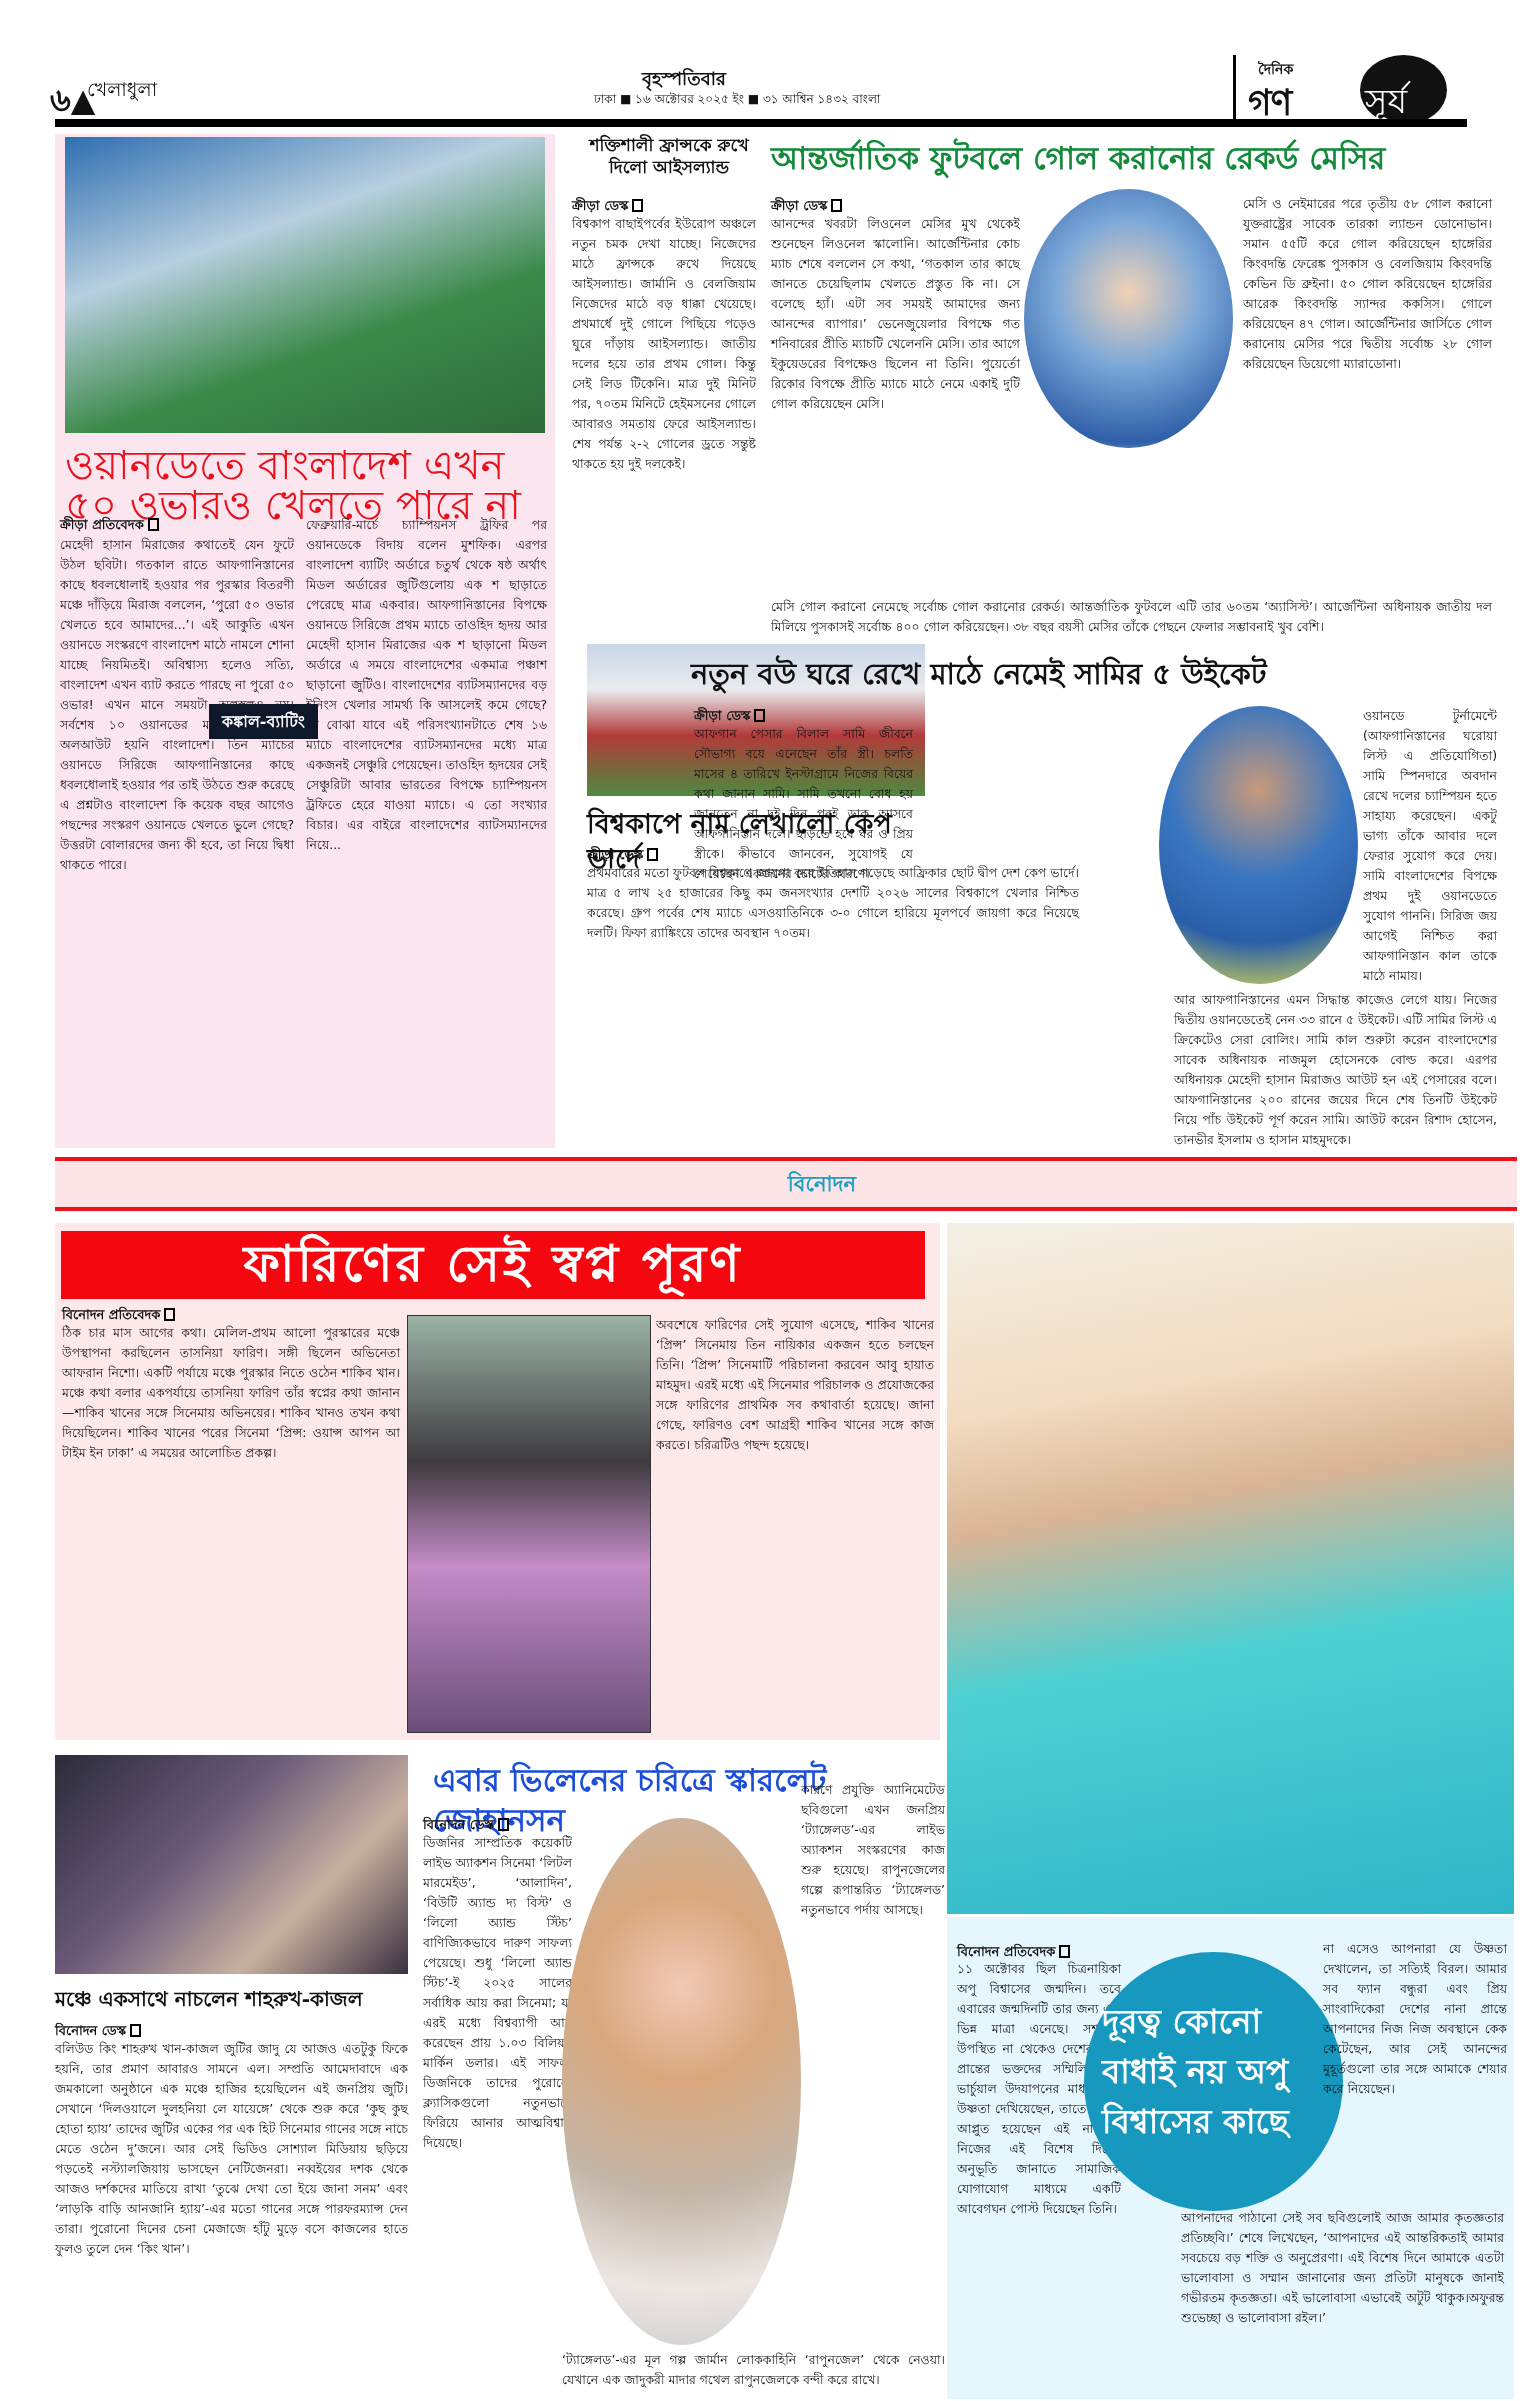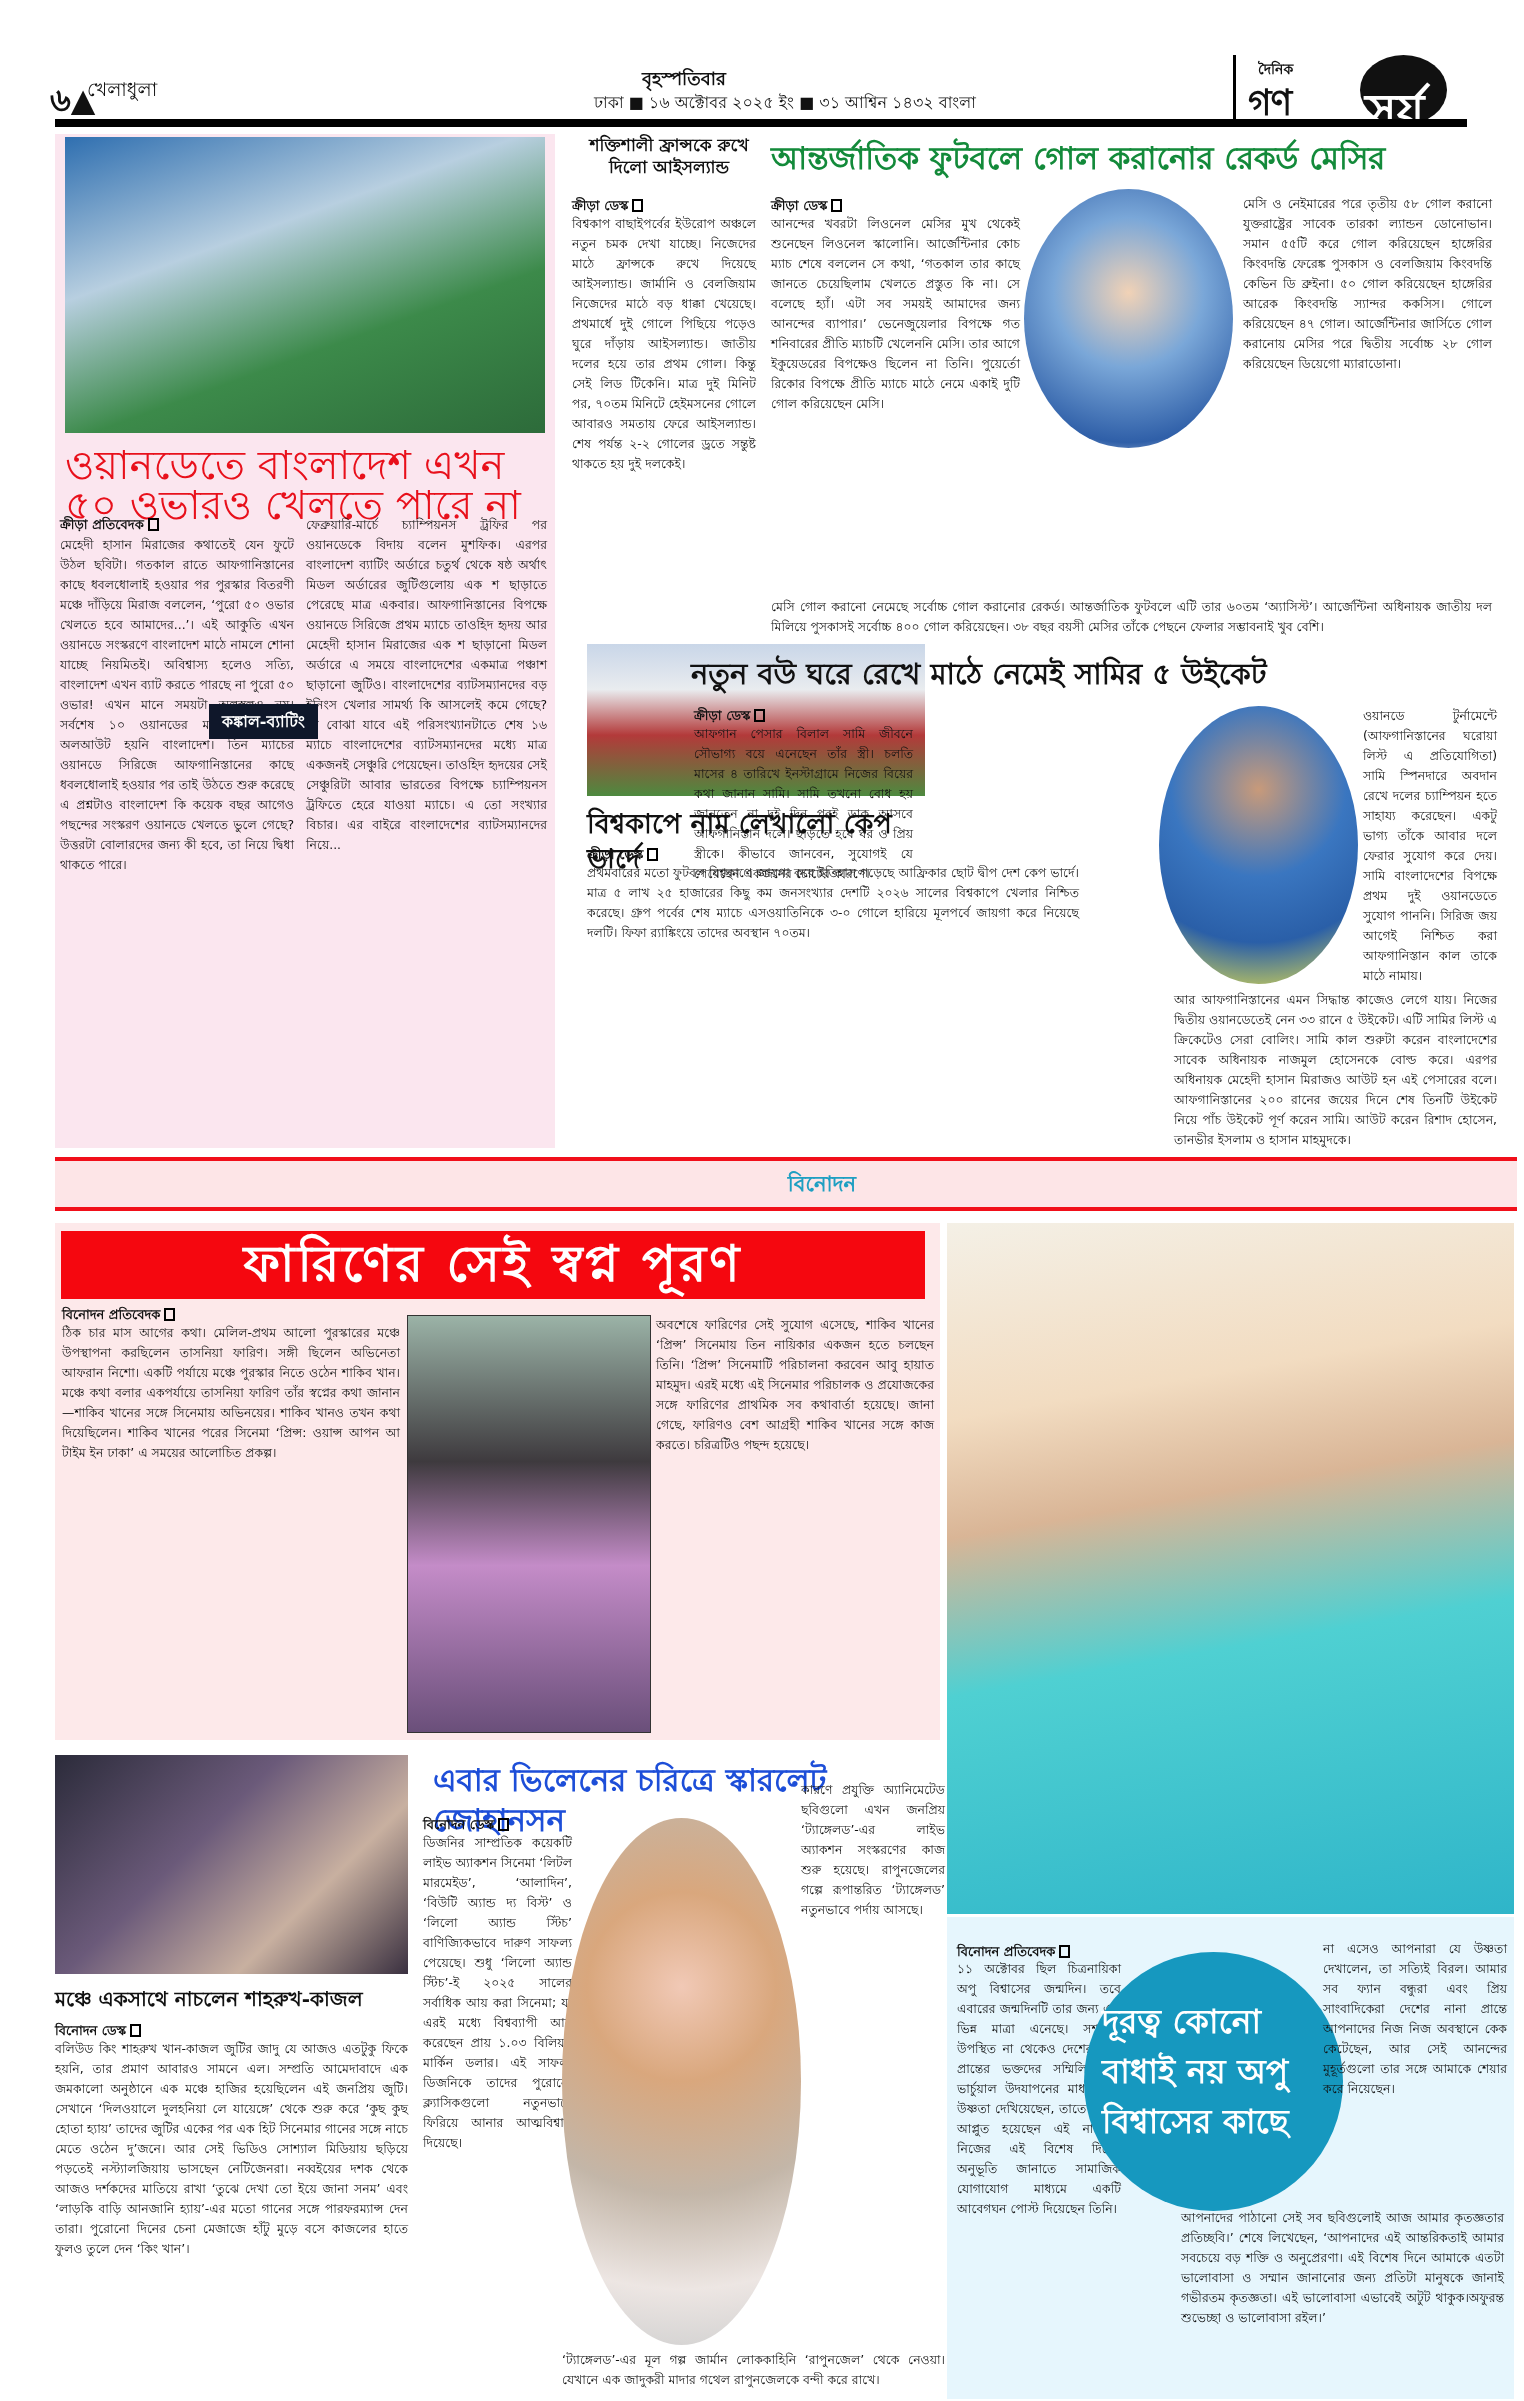--- a/index.html
+++ b/index.html
@@ -7,27 +7,27 @@
   body { font-family: "DejaVu Sans", "Liberation Sans", sans-serif; color: #111; position: relative; overflow: hidden; }
   .abs { position: absolute; }
   .body-text { font-size: 12.4px; line-height: 20px; color: #111; text-align: justify; }
   .byline { font-size: 13px; font-weight: bold; line-height: 20px; }
   .byline .box { display: inline-block; width: 11px; height: 13px; border: 2px solid #000; margin-left: 4px; vertical-align: -1.5px; }
   .photo { background: #888; overflow: hidden; }
   
   #page-num { left: 50px; top: 75px; font-size: 32px; font-weight: bold; }
   #section-label { left: 87px; top: 75px; font-size: 19px; }
   #weekday { left: 594px; top: 65px; font-size: 18px; font-weight: bold; margin-left: 48px; }
-  #dateline { left: 594px; top: 90px; font-size: 16px; }
+  #dateline { left: 594px; top: 90px; font-size: 12px; }
   #masthead-divider { left: 1233px; top: 55px; width: 2.5px; height: 70px; background: #000; }
   #masthead { left: 1243px; top: 55px; width: 239px; height: 70px; }
   #masthead .daily { position: absolute; left: 15px; top: 2.5px; font-size: 14px; font-weight: bold; }
   #masthead .name { position: absolute; left: 5px; top: 20px; font-size: 36px; font-weight: bold; letter-spacing: -1px; }
   #masthead .sun { position: absolute; left: 117px; top: 0px; width: 87px; height: 70px; border-radius: 50%; background: #111; }
-  #masthead .name2 { position: absolute; left: 122px; top: 20px; font-size: 48px; font-weight: bold; color: #fff; text-align: right; }
+  #masthead .name2 { position: absolute; left: 122px; top: 20px; font-size: 34px; font-weight: normal; color: #fff; text-align: right; }
   #header-rule { left: 55px; top: 119px; width: 1412px; height: 8px; background: #000; }
 
   
   #cricket-panel { left: 55px; top: 134px; width: 500px; height: 1014px; background: #fbe6ef; }
   #cricket-photo { left: 65px; top: 137px; width: 480px; height: 296px; background: linear-gradient(160deg, #2f6fb0 0%, #b8cfe0 35%, #3c8a4a 65%, #2d6b3a 100%); }
   #cricket-headline { left: 65px; top: 445px; width: 480px; font-size: 40px; font-weight: normal; color: #e8101b; text-align: left; line-height: 40px; }
   #cricket-byline { left: 60px; top: 515px; }
   #cricket-col1 { left: 60px; top: 535px; width: 234px; }
   #cricket-col2 { left: 306px; top: 515px; width: 241px; }
   #skeleton-box { left: 209px; top: 704px; width: 109px; height: 35px; background: #0f172a; color: #fff; font-size: 16px; font-weight: bold; text-align: center; line-height: 35px; }

